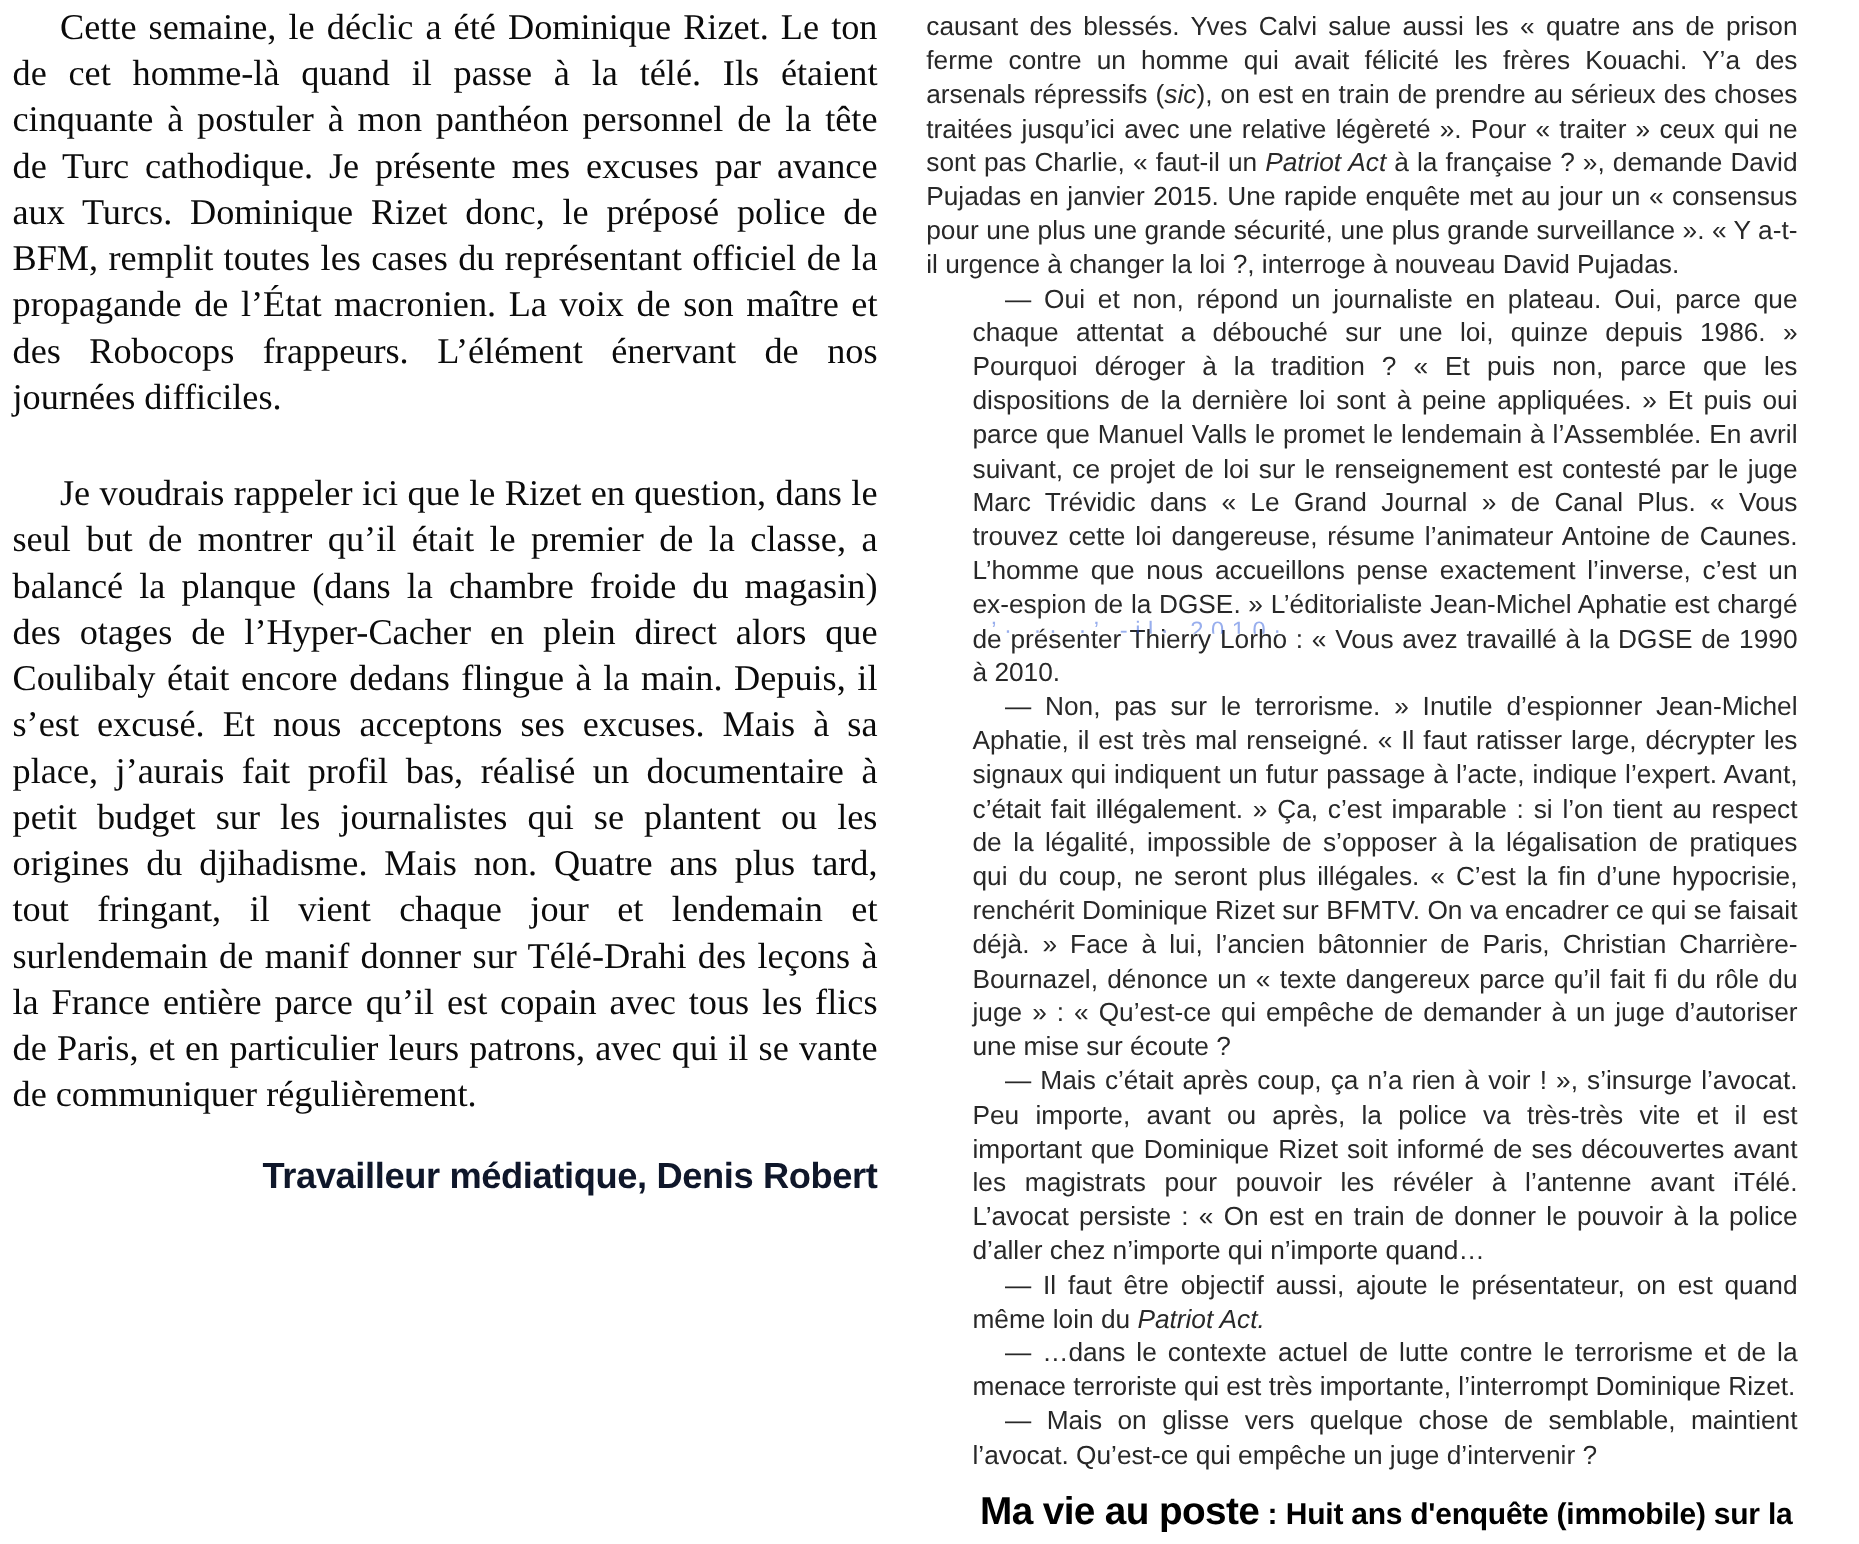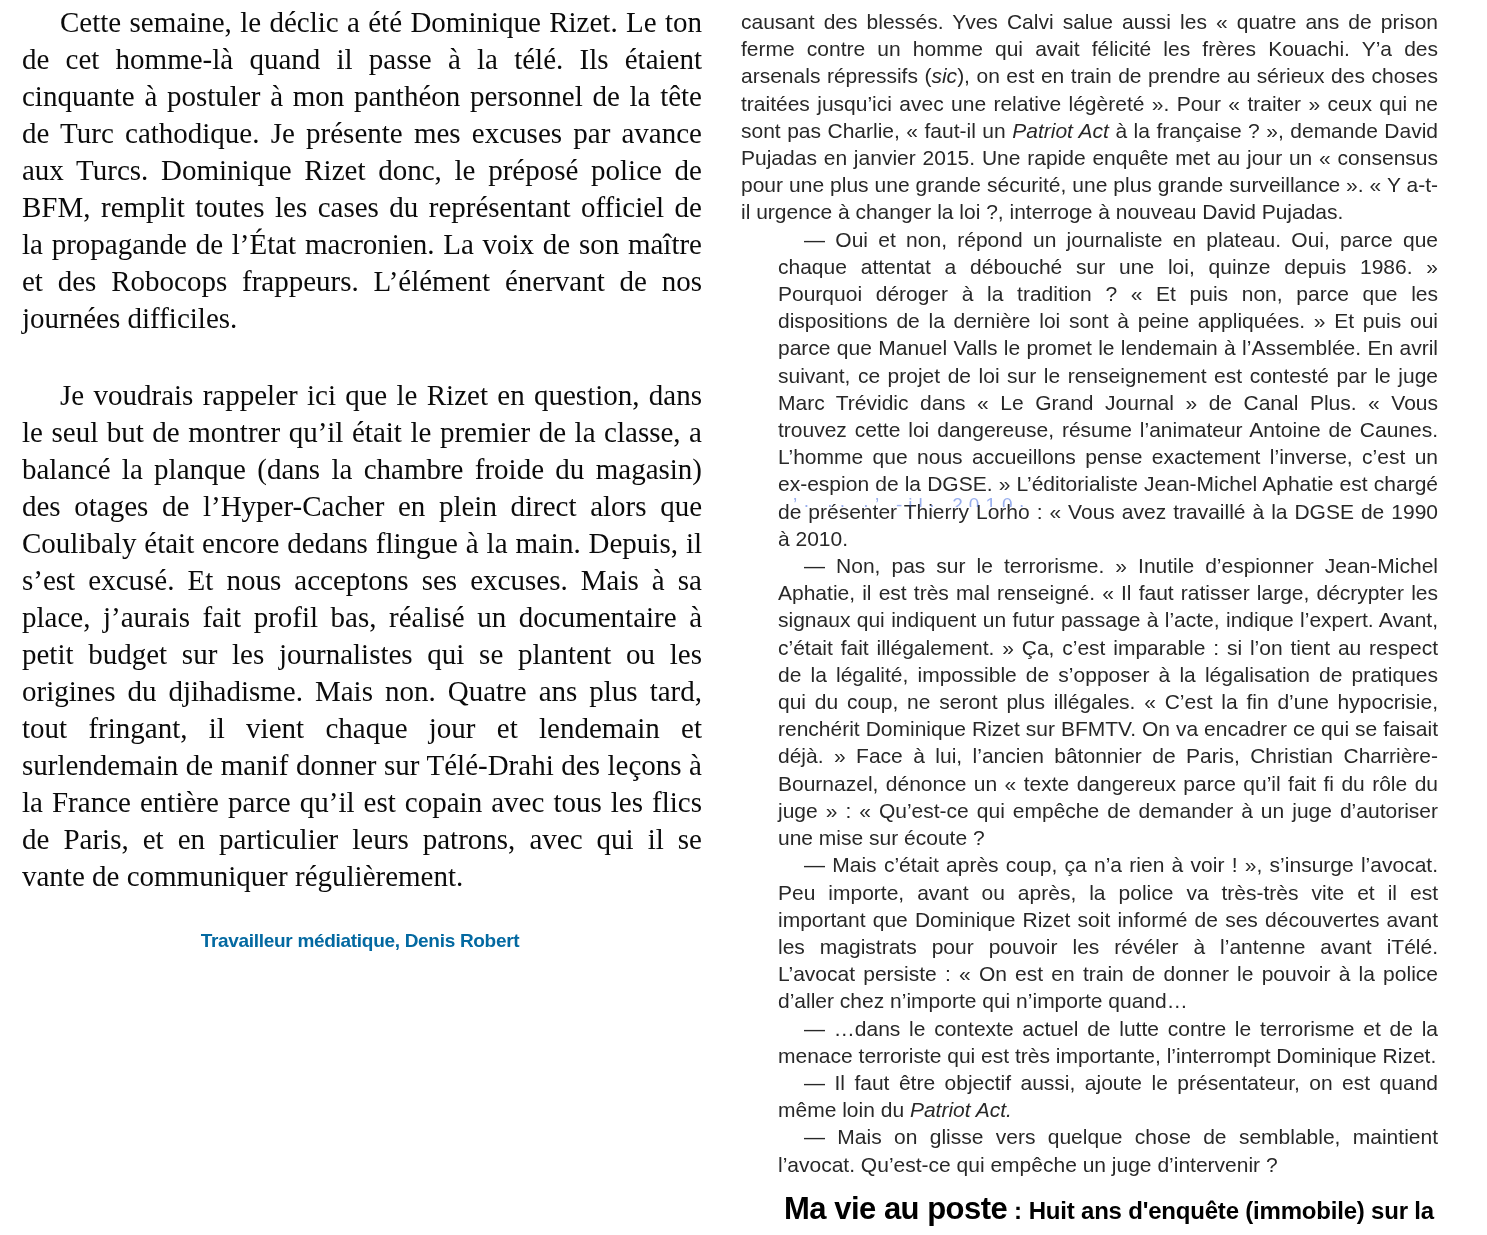--- a/index.html
+++ b/index.html
@@ -7,26 +7,26 @@
     width:1487px;height:1235px;position:relative;overflow:hidden;
     font-family:"Liberation Sans", sans-serif;
   }
   
   .col-left{
     position:absolute;left:6px;top:4px;width:696px;
     font-family:"Liberation Serif", serif;
     font-size:29px;line-height:37px;color:#0b0b0b;
     text-align:justify;
   }
-  .col-left p{margin:0 0 40px 16px;text-indent:38px;}
+  .col-left p{margin:0 0 40px 4px;text-indent:38px;}
   .col-left p.p2{margin-bottom:42px;}
   .credit{
     font-family:"Liberation Sans", sans-serif;
-    font-weight:700;font-size:19px;line-height:36px;color:#0369a1;
-    text-align:center;text-indent:0;margin-top:-14px;padding-left:12px;
+    font-weight:700;font-size:29px;line-height:36px;color:#0f172a;
+    text-align:right;text-indent:0;margin-top:-14px;padding-left:12px;
     letter-spacing:-0.3px;
   }
   
   .col-right{
     position:absolute;left:741px;top:8px;width:697px;
     font-size:21px;line-height:27.2px;color:#282828;
     text-align:justify;
   }
   .col-right p{margin:0;}
   .col-right p.dialogue{text-indent:26px;margin-left:37px;}
@@ -57,20 +57,20 @@
   <div class="credit">Travailleur médiatique, Denis Robert</div>
 </div>
 
 <div class="col-right">
   <span class="ghost">’· ·· ·’ -il· 2010·</span>
 
   <p class="no-indent"><span>causant des blessés. Yves Calvi salue aussi les « quatre ans de prison ferme contre un homme qui avait félicité les frères Kouachi. Y’a des arsenals répressifs (</span><i>sic</i><span>), on est en train de prendre au sérieux des choses traitées jusqu’ici avec une relative légèreté ». Pour « traiter » ceux qui ne sont pas Charlie, « faut-il un </span><i>Patriot Act</i><span> à la française ? », demande David Pujadas en janvier 2015. Une rapide enquête met au jour un « consensus pour une plus une grande sécurité, une plus grande surveillance ». « Y a-t-il urgence à changer la loi ?, interroge à nouveau David Pujadas.</span></p>
   <p class="dialogue"><span>— Oui et non, répond un journaliste en plateau. Oui, parce que chaque attentat a débouché sur une loi, quinze depuis 1986. » Pourquoi déroger à la tradition ? « Et puis non, parce que les dispositions de la dernière loi sont à peine appliquées. » Et puis oui parce que Manuel Valls le promet le lendemain à l’Assemblée. En avril suivant, ce projet de loi sur le renseignement est contesté par le juge Marc Trévidic dans « Le Grand Journal » de Canal Plus. « Vous trouvez cette loi dangereuse, résume l’animateur Antoine de Caunes. L’homme que nous accueillons pense exactement l’inverse, c’est un ex-espion de la DGSE. » L’éditorialiste Jean-Michel Aphatie est chargé de présenter Thierry Lorho : « Vous avez travaillé à la DGSE de 1990 à 2010.</span></p>
   <p class="dialogue"><span>— Non, pas sur le terrorisme. » Inutile d’espionner Jean-Michel Aphatie, il est très mal renseigné. « Il faut ratisser large, décrypter les signaux qui indiquent un futur passage à l’acte, indique l’expert. Avant, c’était fait illégalement. » Ça, c’est imparable : si l’on tient au respect de la légalité, impossible de s’opposer à la légalisation de pratiques qui du coup, ne seront plus illégales. « C’est la fin d’une hypocrisie, renchérit Dominique Rizet sur BFMTV. On va encadrer ce qui se faisait déjà. » Face à lui, l’ancien bâtonnier de Paris, Christian Charrière-Bournazel, dénonce un « texte dangereux parce qu’il fait fi du rôle du juge » : « Qu’est-ce qui empêche de demander à un juge d’autoriser une mise sur écoute ?</span></p>
   <p class="dialogue"><span>— Mais c’était après coup, ça n’a rien à voir ! », s’insurge l’avocat. Peu importe, avant ou après, la police va très-très vite et il est important que Dominique Rizet soit informé de ses découvertes avant les magistrats pour pouvoir les révéler à l’antenne avant iTélé. L’avocat persiste : « On est en train de donner le pouvoir à la police d’aller chez n’importe qui n’importe quand…</span></p>
+  <p class="dialogue"><span>— Il faut être objectif aussi, ajoute le présentateur, on est quand même loin du </span><i>Patriot Act.</i></p>
   <p class="dialogue"><span>— …dans le contexte actuel de lutte contre le terrorisme et de la menace terroriste qui est très importante, l’interrompt Dominique Rizet.</span></p>
-  <p class="dialogue"><span>— Il faut être objectif aussi, ajoute le présentateur, on est quand même loin du </span><i>Patriot Act.</i></p>
   <p class="dialogue"><span>— Mais on glisse vers quelque chose de semblable, maintient l’avocat. Qu’est-ce qui empêche un juge d’intervenir ?</span></p>
 
   <div class="book-ref">
     <span class="title">Ma vie au poste</span><span class="sep"> : </span><span class="subtitle">Huit ans d'enquête (immobile) sur la télé du quotidien. </span>
   </div>
 </div>
 
 </body></html>

